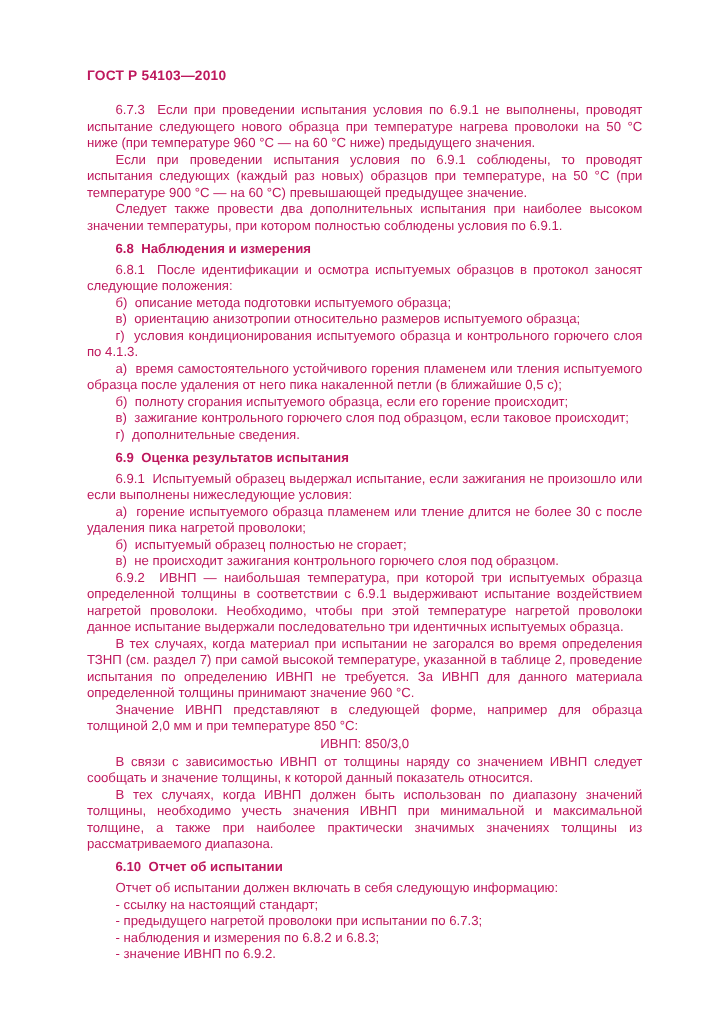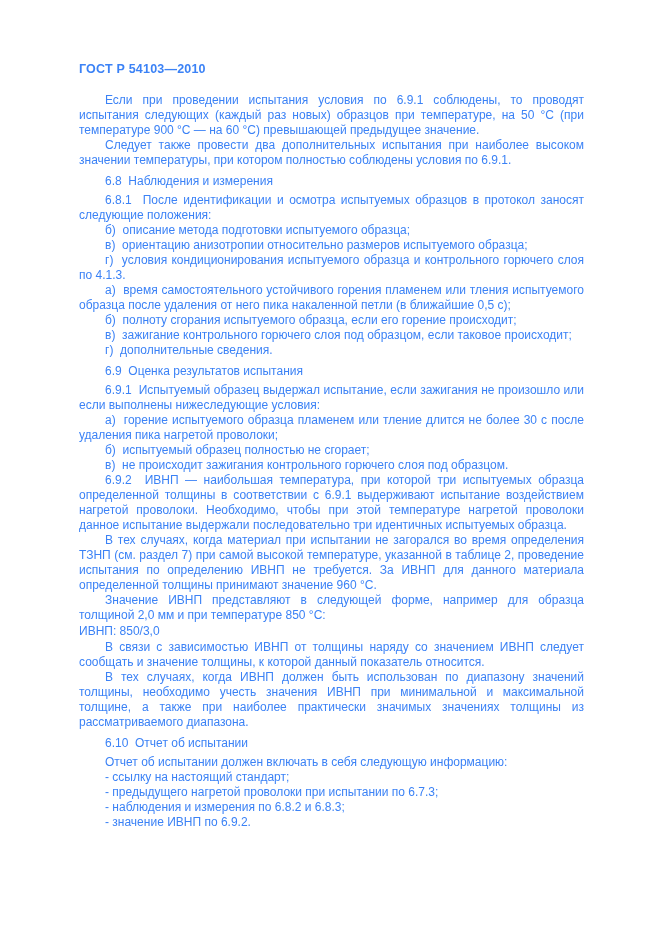--- a/index.html
+++ b/index.html
@@ -10,57 +10,58 @@
   .page {
     position: relative;
     width: 661px;
     height: 936px;
     background: #ffffff;
     box-sizing: border-box;
     padding: 62px 77px 0 79px;
     font-family: "Liberation Sans", "DejaVu Sans", sans-serif;
     font-size: 12px;
     line-height: 15px;
-    color: #3b82f6;
+    color: #be185d;
     overflow: hidden;
   }
   .doc-header {
     font-weight: bold;
     font-size: 12.5px;
     letter-spacing: 0.2px;
   }
   .content {
     margin-top: 16px;
   }
   .content p {
     margin: 0;
     padding: 0;
   }
   p.body {
     text-align: justify;
     text-indent: 26px;
   }
   p.heading {
-    font-weight: normal;
+    font-weight: bold;
     text-indent: 26px;
     margin: 6px 0 4px 0;
   }
   p.center {
-    text-align: left;
+    text-align: center;
     text-indent: 0;
     margin: 1px 0;
   }
 </style>
 </head>
 <body>
 
 <div class="page">
   <div class="doc-header">ГОСТ Р 54103—2010</div>
 
   <div class="content">
+    <p class="body">6.7.3&nbsp; Если при проведении испытания условия по 6.9.1 не выполнены, проводят испытание следующего нового образца при температуре нагрева проволоки на 50 °С ниже (при температуре 960 °С — на 60 °С ниже) предыдущего значения.</p>
     <p class="body">Если при проведении испытания условия по 6.9.1 соблюдены, то проводят испытания следующих (каждый раз новых) образцов при температуре, на 50 °С (при температуре 900 °С — на 60 °С) превышающей предыдущее значение.</p>
     <p class="body">Следует также провести два дополнительных испытания при наиболее высоком значении температуры, при котором полностью соблюдены условия по 6.9.1.</p>
     <p class="heading">6.8&nbsp; Наблюдения и измерения</p>
     <p class="body">6.8.1&nbsp; После идентификации и осмотра испытуемых образцов в протокол заносят следующие положения:</p>
     <p class="body">б)&nbsp; описание метода подготовки испытуемого образца;</p>
     <p class="body">в)&nbsp; ориентацию анизотропии относительно размеров испытуемого образца;</p>
     <p class="body">г)&nbsp; условия кондиционирования испытуемого образца и контрольного горючего слоя по 4.1.3.</p>
     <p class="body">а)&nbsp; время самостоятельного устойчивого горения пламенем или тления испытуемого образца после удаления от него пика накаленной петли (в ближайшие 0,5 с);</p>
     <p class="body">б)&nbsp; полноту сгорания испытуемого образца, если его горение происходит;</p>
     <p class="body">в)&nbsp; зажигание контрольного горючего слоя под образцом, если таковое происходит;</p>

